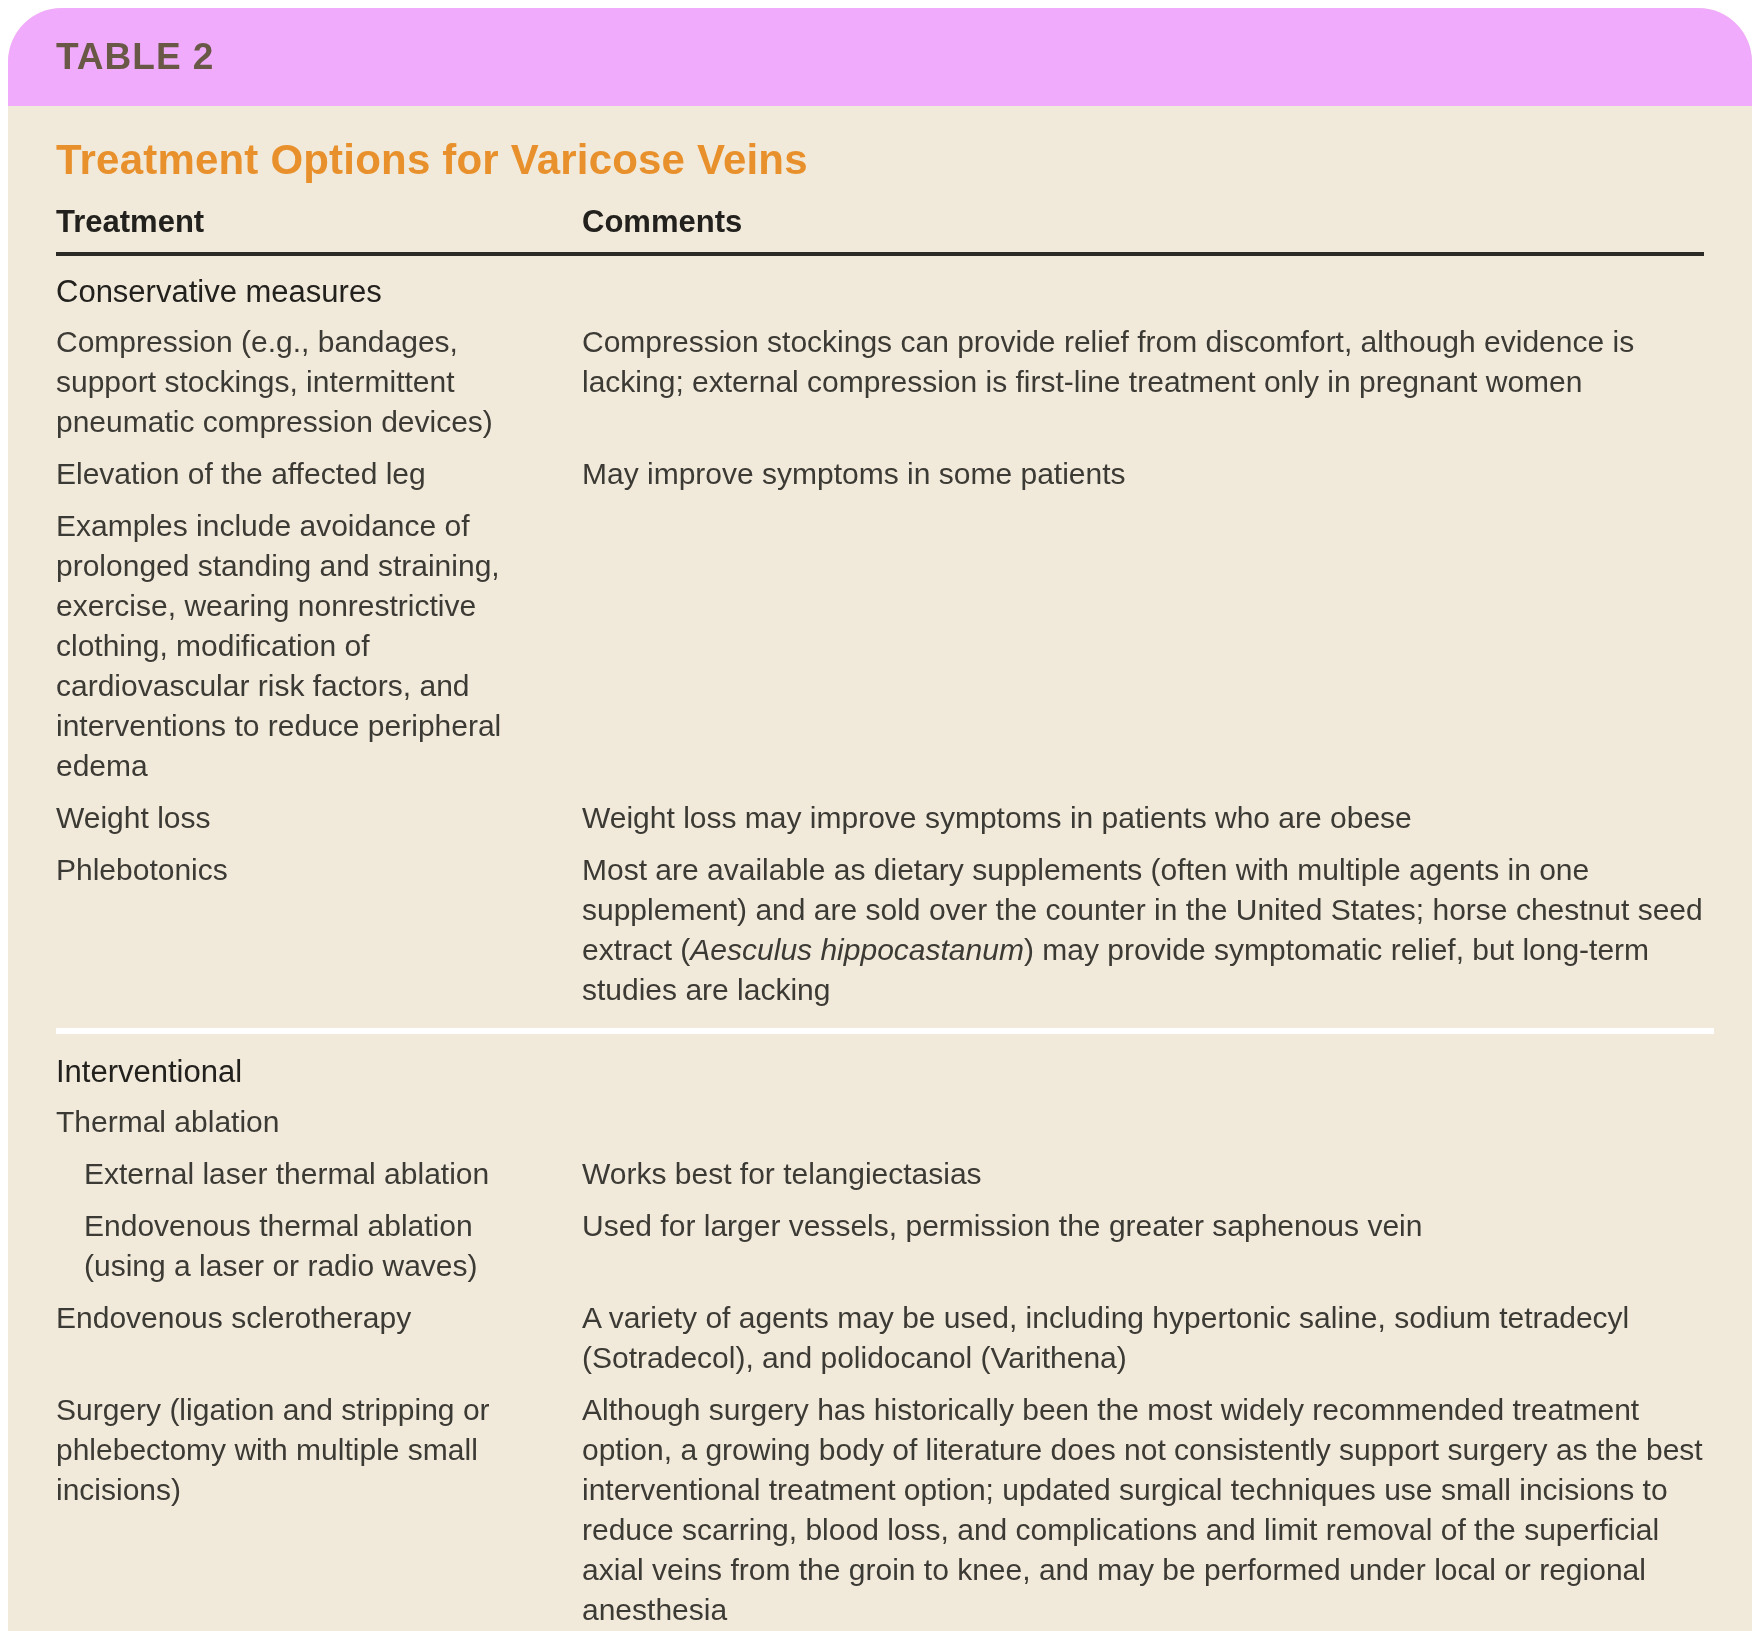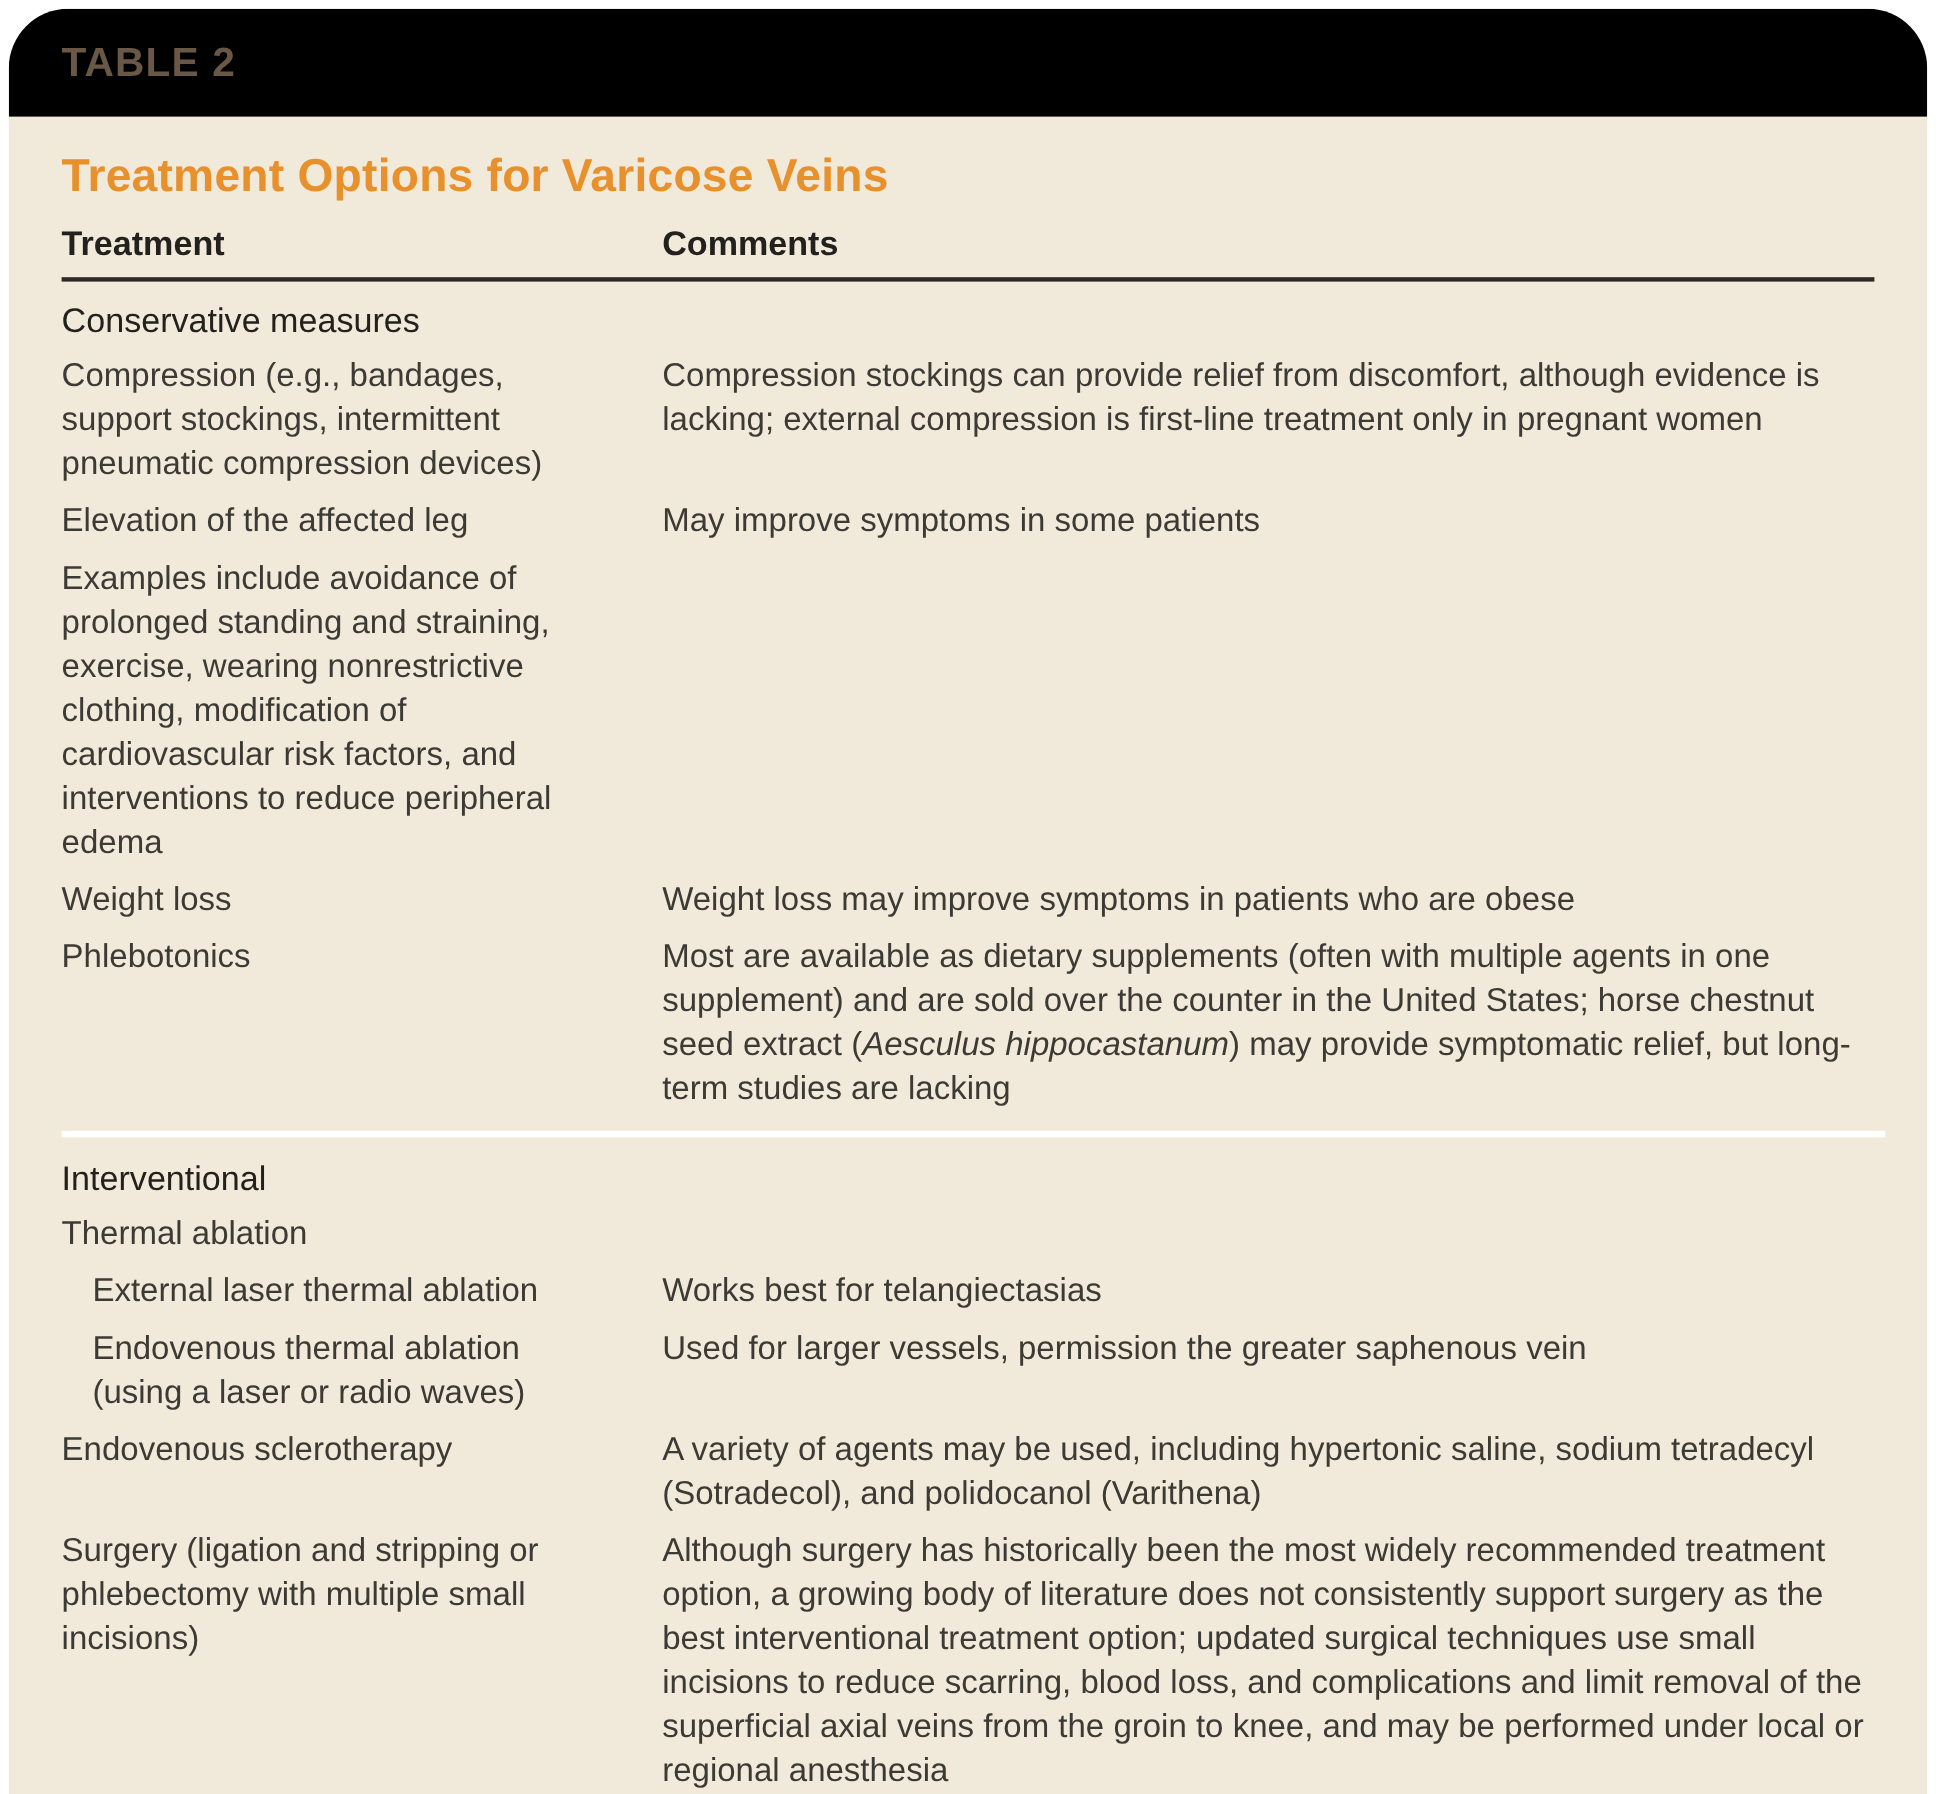--- a/index.html
+++ b/index.html
@@ -14,21 +14,21 @@
     background: #ffffff;
     box-sizing: border-box;
   }
   .card {
     margin: 8px;
     border-radius: 54px;
     overflow: hidden;
     background: #f1e9da;
   }
   .card-header {
-    background: #000000;
+    background: #f0abfc;
     height: 98px;
     display: flex;
     align-items: center;
     padding-left: 48px;
   }
   .card-header .table-label {
     color: #6a5847;
     font-size: 37px;
     font-weight: 700;
     letter-spacing: 1px;
@@ -40,21 +40,21 @@
   .table-title {
     color: #e8912c;
     font-size: 42px;
     font-weight: 700;
     margin: 8px 0 20px 0;
     letter-spacing: 0.2px;
   }
   .grid-row {
     display: grid;
     grid-template-columns: 502px 1fr;
-    column-gap: 44px;
+    column-gap: 24px;
   }
   .col-headers {
     font-size: 31px;
     font-weight: 700;
     color: #22211d;
     margin-bottom: 12px;
   }
   .rule-dark {
     height: 4px;
     background: #2b2a26;

